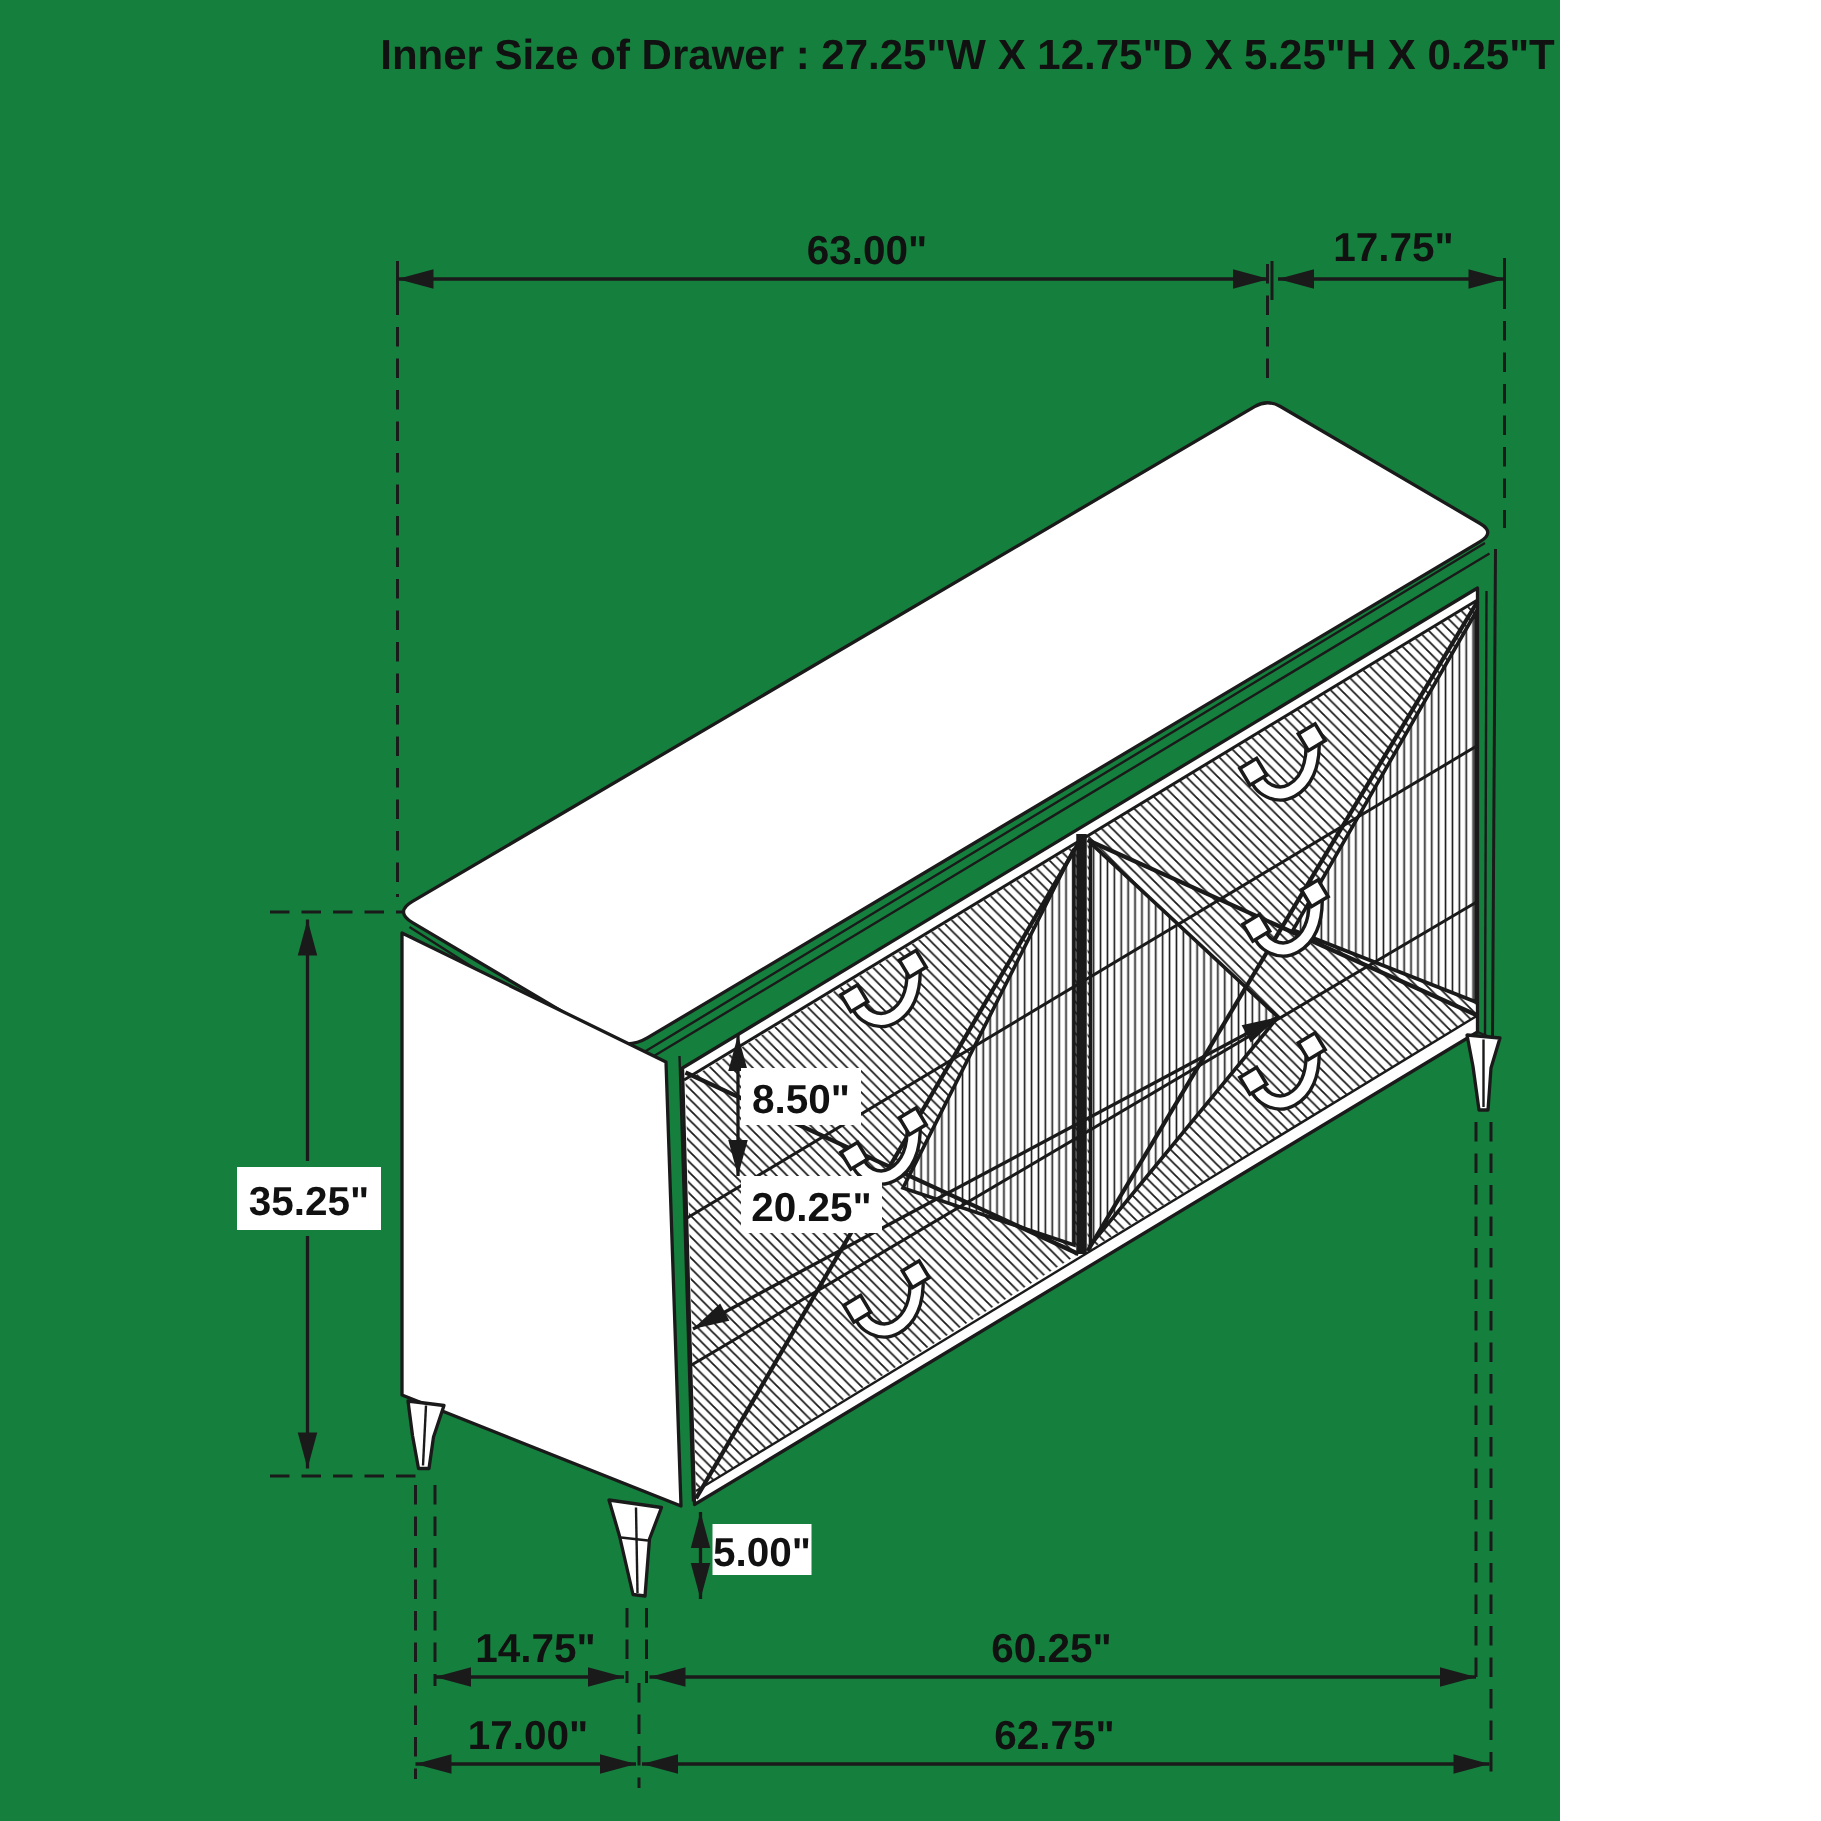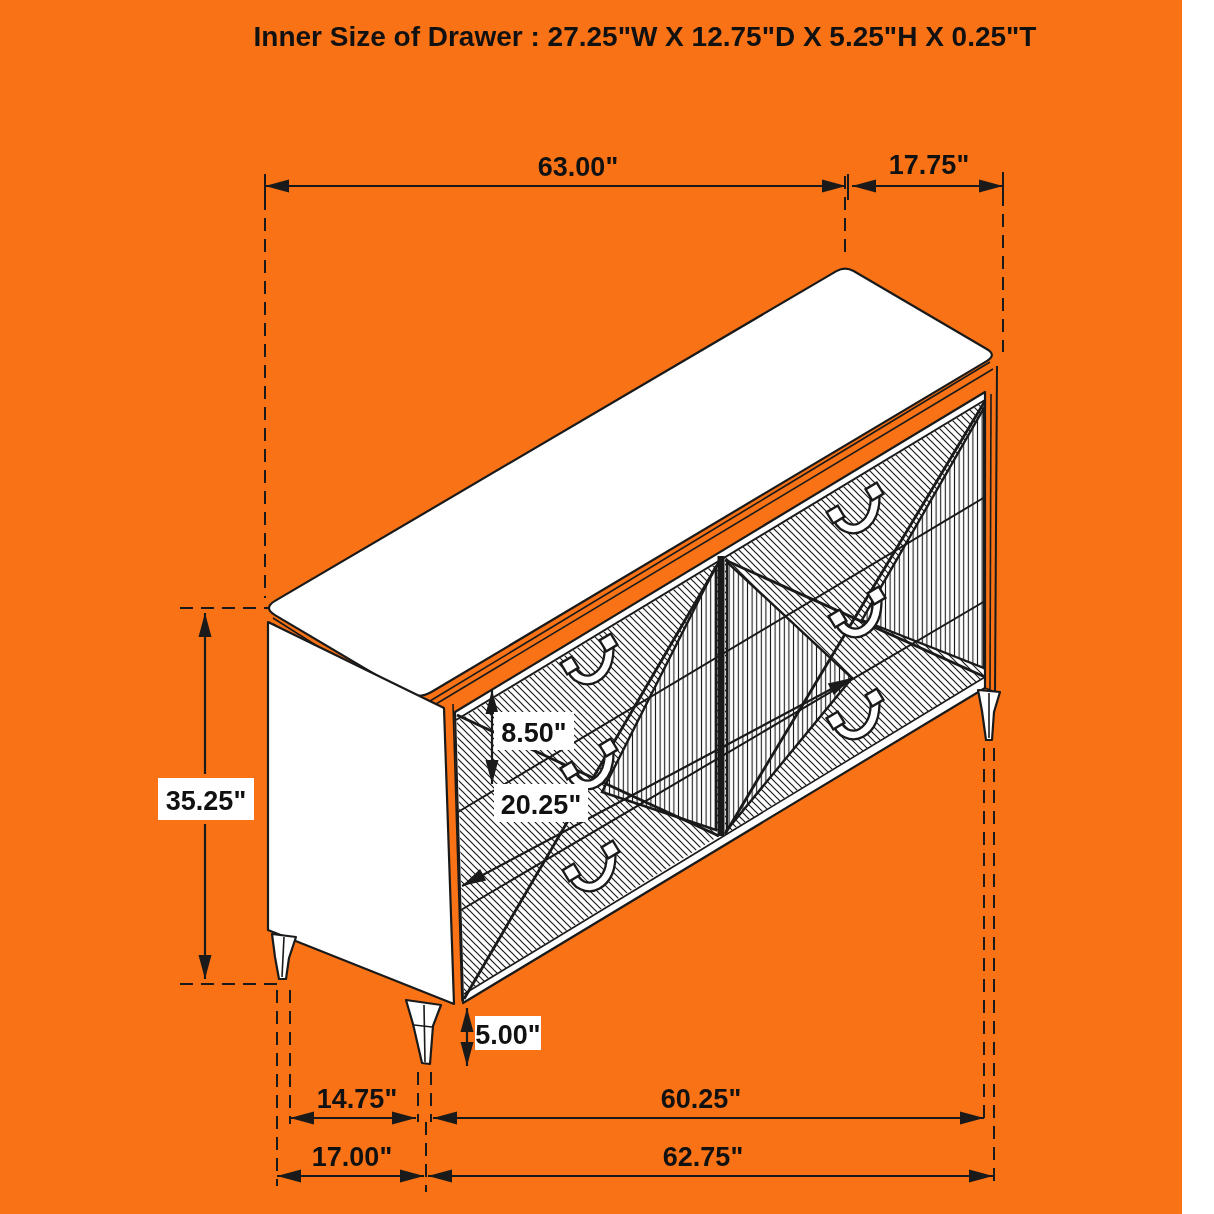--- a/index.html
+++ b/index.html
@@ -1,16 +1,16 @@
 <!DOCTYPE html>
 <html><head>
 <meta charset="utf-8">
 <style>
   html,body{margin:0;padding:0;background:#ffffff;}
-  .stage{position:relative;width:1182px;height:1214px;background:#f97316;overflow:hidden;
+  .stage{position:relative;width:1040px;height:1214px;background:#15803d;overflow:hidden;
          font-family:"Liberation Sans", sans-serif;text-decoration:underline;}
   svg{display:block;}
   .outline{fill:#ffffff;stroke:#1a1a1a;stroke-width:2.2;stroke-linejoin:round;}
   .ln{stroke:#1a1a1a;stroke-width:2;fill:none;}
   .thin{stroke:#1a1a1a;stroke-width:1.6;fill:none;}
   .ridge{stroke:#1a1a1a;stroke-width:2.8;fill:none;}
   .dash{stroke:#1a1a1a;stroke-width:2;fill:none;stroke-dasharray:13 8;}
   .dim{stroke:#1a1a1a;stroke-width:2.2;fill:none;}
   .dim-label{font:bold 27px "Liberation Sans", sans-serif;fill:#111;text-anchor:middle;}
   .title-label{font:bold 28px "Liberation Sans", sans-serif;fill:#111;text-anchor:middle;}

